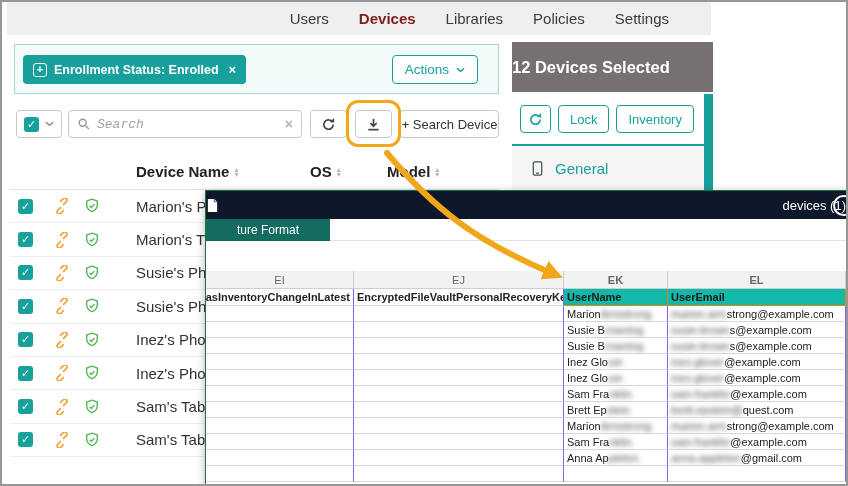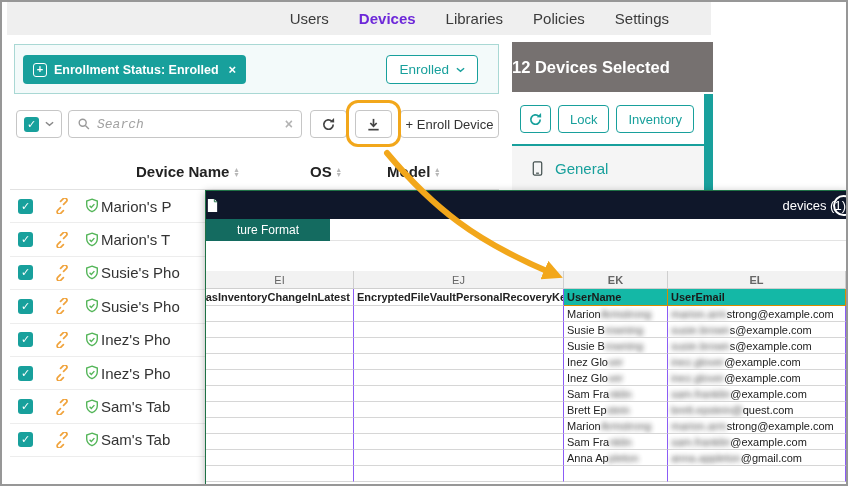--- a/index.html
+++ b/index.html
@@ -3,21 +3,21 @@
 <meta charset="utf-8">
 <style>
   *{box-sizing:border-box;margin:0;padding:0}
   html,body{background:#fff}
   body{font-family:"Liberation Sans","DejaVu Sans",sans-serif}
   #stage{position:relative;width:848px;height:486px;background:#fff;border:2px solid #979797;overflow:hidden;box-shadow:3px 3px 5px rgba(0,0,0,.25)}
 
   
   .topnav{position:absolute;left:5px;top:0;width:704px;height:33px;background:#efefef;display:flex;align-items:center;justify-content:flex-end;gap:30px;padding-right:42px}
   .nav-item{font-size:15px;color:#3b3b3b;text-decoration:none;cursor:pointer}
-  .nav-item.active{color:#6d28d9;font-weight:bold}
+  .nav-item.active{color:#7f1d1d;font-weight:bold}
 
   
   .filter-box{position:absolute;left:12px;top:42px;width:485px;height:50px;background:#f3fafa;border:1px solid #a9d8d4}
   .chip{position:absolute;left:8px;top:10px;height:29px;display:flex;align-items:center;gap:7px;background:#18a09c;color:#fff;border-radius:4px;padding:0 10px;font-size:12.5px;font-weight:bold;cursor:pointer}
   .chip-plus{width:14px;height:14px;border:1.6px solid #fff;border-radius:3px;display:flex;align-items:center;justify-content:center;font-size:11px;font-weight:bold;line-height:1}
   .chip-x{font-size:13px;font-weight:bold;margin-left:3px;cursor:pointer}
   .actions-btn{position:absolute;right:20px;top:10px;height:29px;padding:0 12px;background:#fff;border:1px solid #18a09c;border-radius:4px;color:#18a09c;font-size:13.5px;display:flex;align-items:center;gap:7px;cursor:pointer;font-family:inherit}
 
   
   .toolbar{position:absolute;left:14px;top:108px;width:483px;height:28px}
@@ -38,21 +38,21 @@
   .thead{position:absolute;left:8px;top:156px;width:489px;height:32px;border-bottom:1px solid #e2e2e2}
   .th{position:absolute;top:5px;display:flex;align-items:center;gap:5px;font-size:15px;font-weight:bold;color:#222;cursor:pointer}
   .th-name{left:126px}.th-os{left:300px}.th-model{left:377px}
   .sort{display:flex;flex-direction:column;font-size:8px;line-height:5.5px;color:#b8b8b8;margin-top:1px}
   .tbody{position:absolute;left:8px;top:188px;width:489px}
   .trow{height:33.4px;display:flex;align-items:center;border-bottom:1px solid #ededed;cursor:pointer;background:#fff}
   .trow .cb{margin-left:8px}
   .row-icon{width:17px;height:17px;flex:0 0 auto;display:flex;align-items:center}
   .icon-unlink{margin-left:21px;color:#f0a33c}
   .icon-shield{margin-left:13px;color:#55b65a}
-  .dev-name{font-size:15px;color:#333;white-space:nowrap}
+  .dev-name{font-size:15px;color:#333;margin-left:35px;white-space:nowrap}
 
   
   .sel-header{position:absolute;left:510px;top:40px;width:201px;height:50px;background:#767170;color:#fff;font-size:16.5px;font-weight:bold;display:flex;align-items:center;}
   .sel-body{position:absolute;left:510px;top:90px;width:192px;height:98px;background:#fff}
   .sel-actions{position:absolute;left:8px;top:13px;display:flex;gap:7px}
   .sbtn{height:28px;background:#fff;border:1px solid #18a09c;color:#18a09c;border-radius:4px;font-size:13px;display:flex;align-items:center;justify-content:center;cursor:pointer;font-family:inherit;padding:4px 11px;white-space:nowrap}
   .sbtn.icon-only{width:31px;padding:0}
   .sel-divider{position:absolute;left:0;top:52px;width:192px;height:2px;background:#18a09c}
   .sel-section{position:absolute;left:0;top:54px;width:192px;height:44px;background:#f5f5f5;display:flex;align-items:center;gap:10px;padding-left:18px;cursor:pointer;color:#43504f}
   .sel-section .glabel{color:#18a09c;font-size:15px}
@@ -92,21 +92,21 @@
     <a class="nav-item">Settings</a>
   </nav>
 
   <div class="filter-box">
     <div class="chip">
       <span class="chip-plus">+</span>
       <span>Enrollment Status: Enrolled</span>
       <span class="chip-x">×</span>
     </div>
     <button class="actions-btn">
-      <span>Enrolled</span>
+      <span>Actions</span>
       <svg width="9" height="6" viewBox="0 0 10 6">
           <path d="M1 1l4 3.5L9 1" fill="none" stroke="currentColor" stroke-width="1.6"></path>
         </svg>
     </button>
   </div>
 
   <div class="toolbar">
     <button class="tb sel-dropdown">
       <span class="cb">✓</span>
       <svg width="9" height="6" viewBox="0 0 10 6">
@@ -129,21 +129,21 @@
     </button>
     <button class="tb tbtn download">
       <svg width="15" height="15" viewBox="0 0 16 16">
           <g stroke="currentColor" stroke-width="1.8" fill="none">
             <path d="M8 2v7.2"></path>
             <path d="M4.6 6.4L8 9.8l3.4-3.4"></path>
             <path d="M2.5 13.5h11"></path>
           </g>
         </svg>
     </button>
-    <button class="tb enroll">+ Enroll Device</button>
+    <button class="tb enroll">+ Search Device</button>
     <div class="dl-highlight"></div>
   </div>
 
   <div class="thead">
     <span class="th th-name">
       <span>Device Name</span>
       <span class="sort">
           <span>▴</span>
           <span>▾</span>
         </span>

